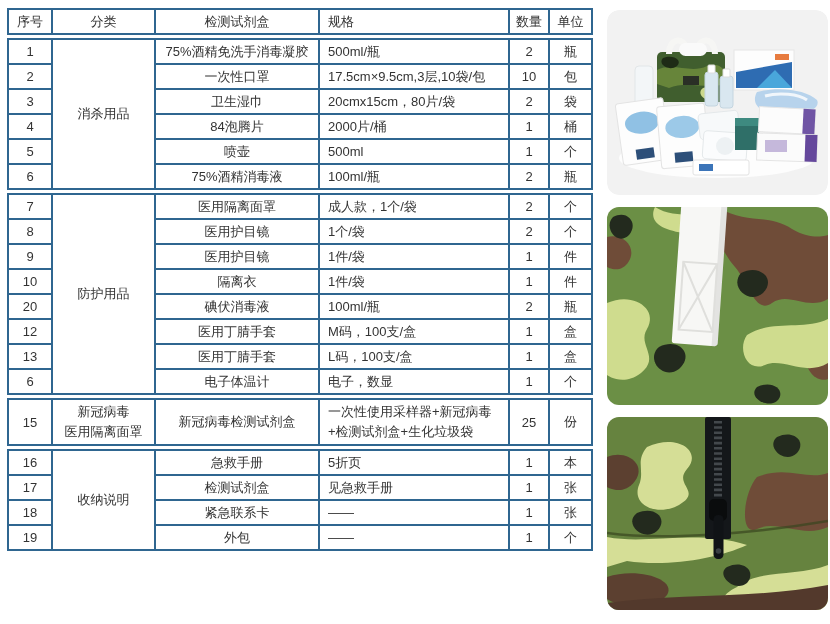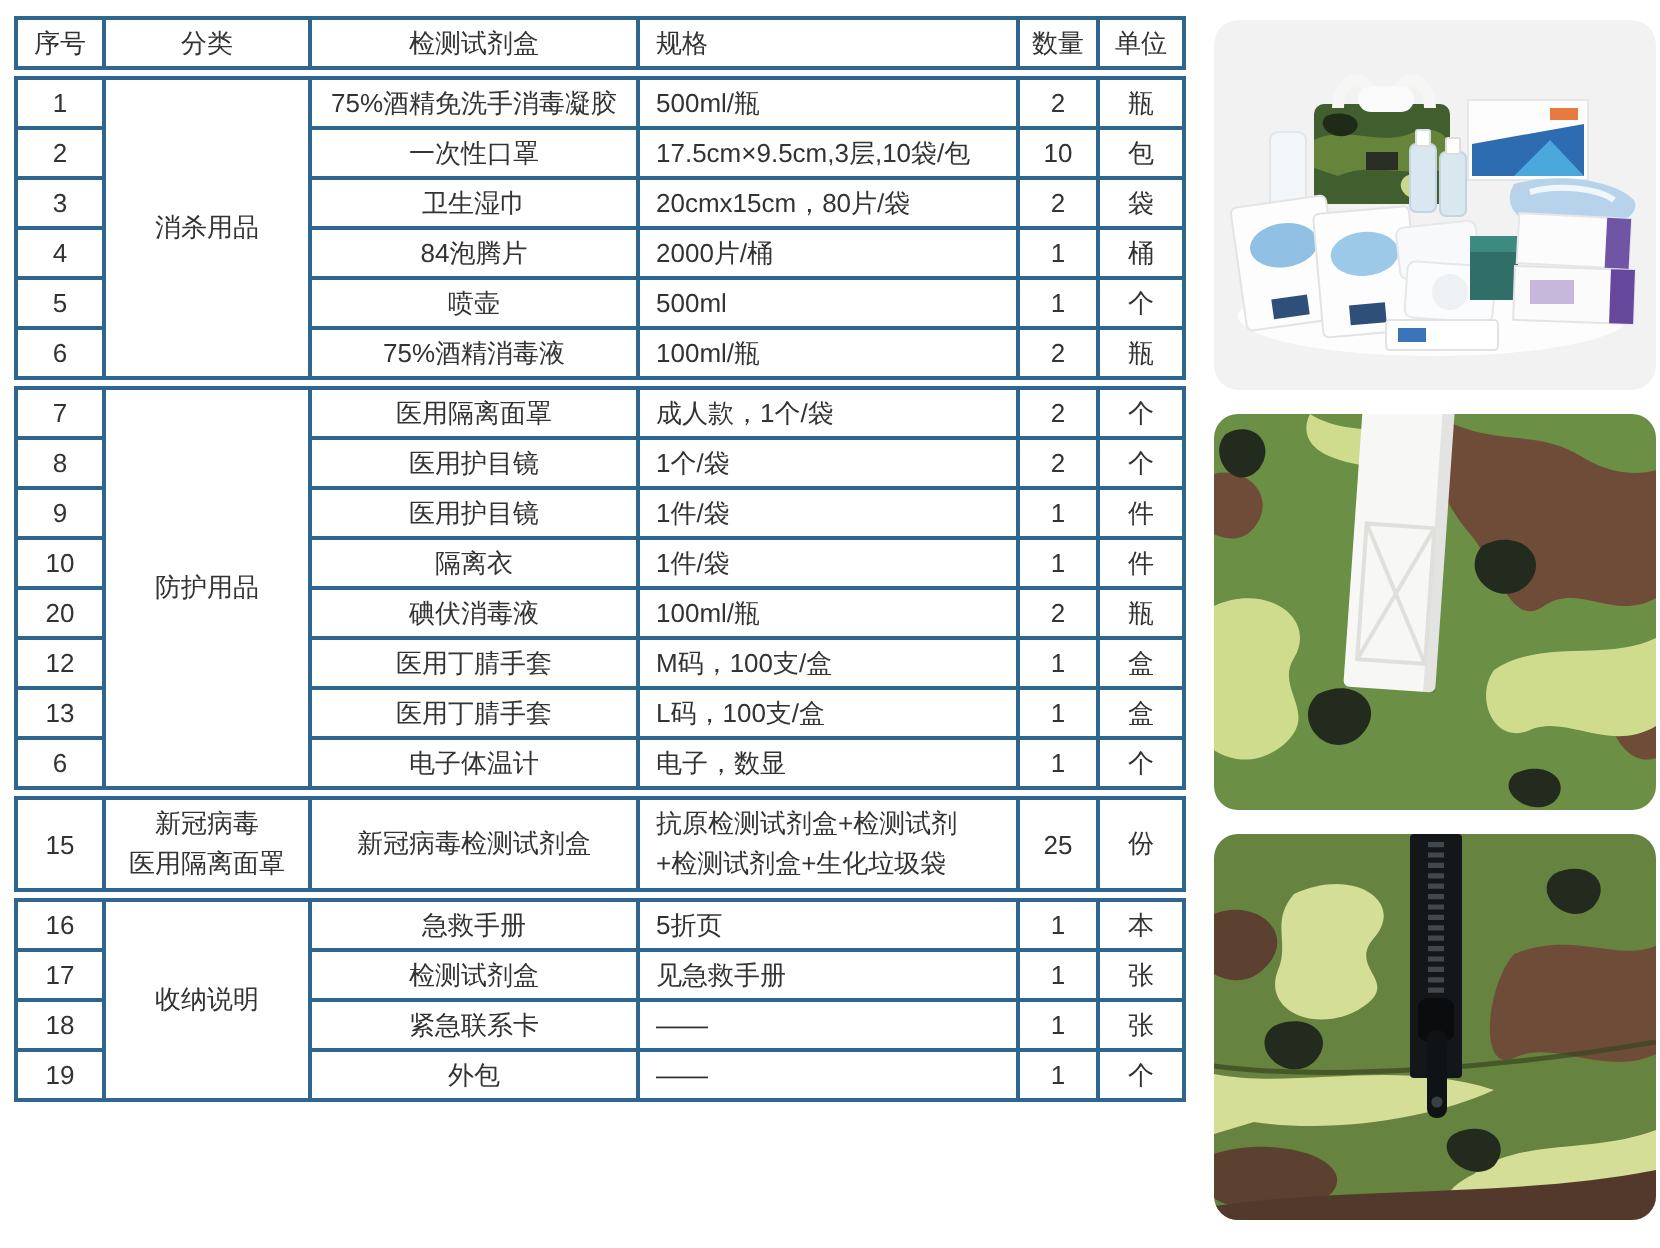--- a/index.html
+++ b/index.html
@@ -203,21 +203,21 @@
         </colgroup>
       <tbody>
         <tr>
           <td>15</td>
           <td class="cat two-line">
             <span>新冠病毒</span>
             <span>医用隔离面罩</span>
           </td>
           <td>新冠病毒检测试剂盒</td>
           <td class="spec two-line">
-            <span>抗原检测试剂盒+检测试剂</span>
+            <span>一次性使用采样器+新冠病毒</span>
             <span>+检测试剂盒+生化垃圾袋</span>
           </td>
           <td>25</td>
           <td>份</td>
         </tr>
       </tbody>
     </table>
 
     <table class="grid">
       <colgroup>

